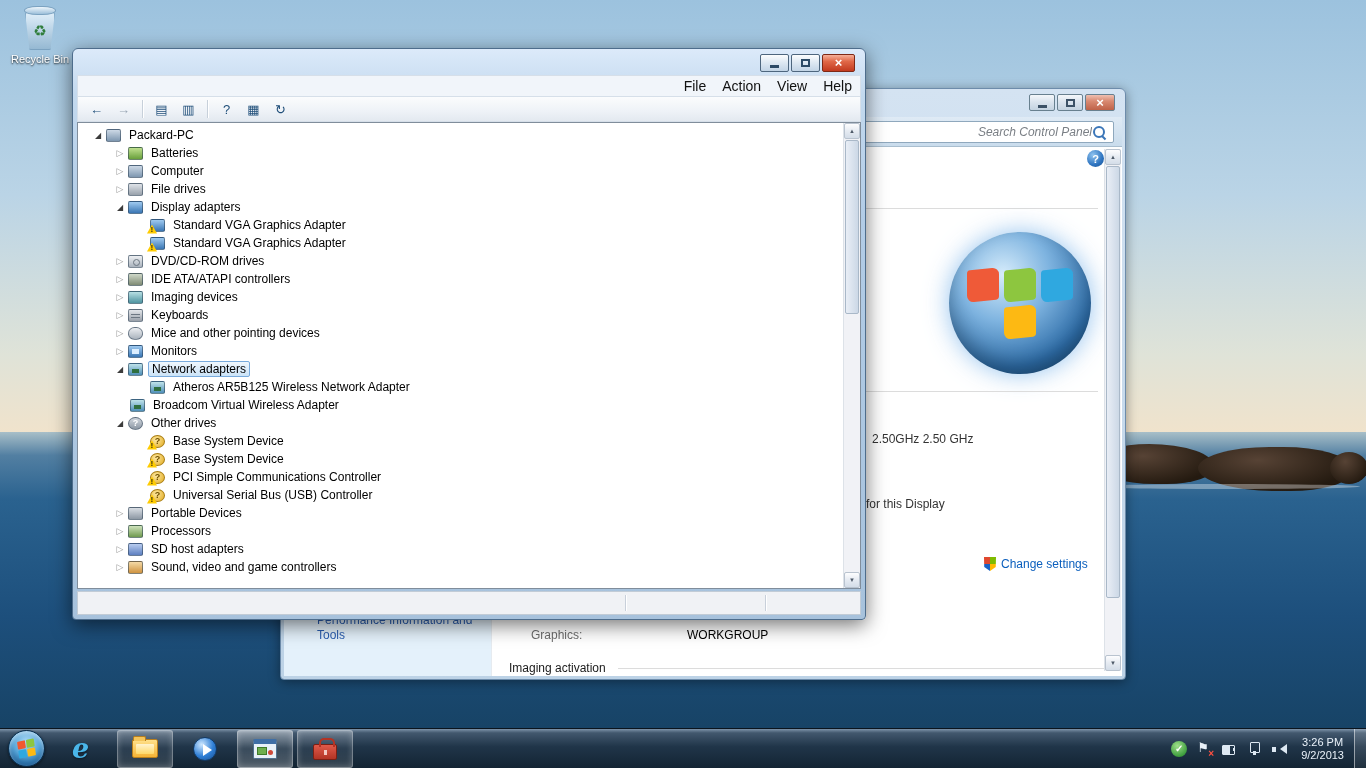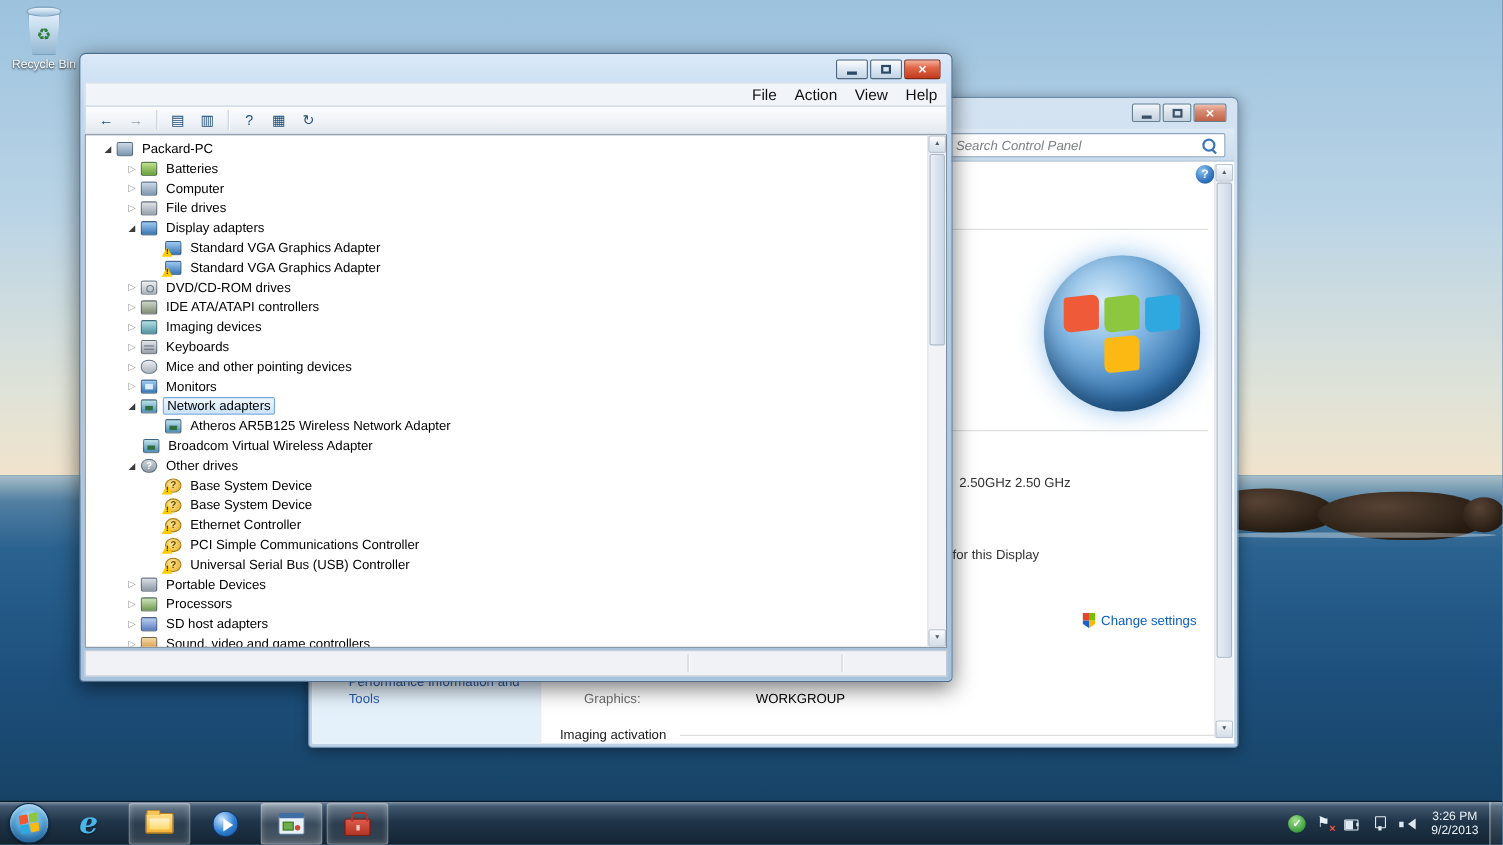--- a/index.html
+++ b/index.html
@@ -34,21 +34,21 @@
 
 
 .sys-window{left:280px;top:88px;width:846px;height:592px;background:linear-gradient(180deg,#d4e3f2,#bcd2e6);border:1px solid #6d8cab;border-radius:6px 6px 4px 4px;box-shadow:0 2px 12px rgba(0,0,0,.4);z-index:2;}
 .sys-cap .cap-btn{width:26px;height:17px;background:linear-gradient(#f4f7fa,#dbe4ee 45%,#c3d2e0);border-color:#68808f;}
 .sys-cap .cap-close{width:30px;background:linear-gradient(#efc0b2,#d98a72 40%,#bf6248);}
 .sys-cap .g-min,.sys-cap .g-max{border-color:#3c5166;background-color:#3c5166;}
 .sys-cap .g-max{background:none;}
 .sys-cap{right:10px;}
 .sys-toolbar-row{position:absolute;left:3px;right:3px;top:28px;height:30px;background:linear-gradient(#dfeaf5,#c9dcec);border-bottom:1px solid #a9becf;}
 .search-box{position:absolute;right:8px;top:4px;width:252px;height:22px;background:#fff;border:1px solid #8fa8bd;border-radius:2px;display:flex;align-items:center;padding:0 6px;}
-.search-text{flex:1;font-size:12px;font-style:italic;color:#7a7f85;white-space:nowrap;overflow:hidden;}
+.search-text{flex:1;font-size:12px;font-style:italic;color:#7a7f85;white-space:nowrap;overflow:hidden;text-align:right;}
 .magnifier{width:15px;height:15px;position:relative;flex:none;}
 .magnifier::before{content:"";position:absolute;left:1px;top:1px;width:8px;height:8px;border:2px solid #3b76b8;border-radius:50%;}
 .magnifier::after{content:"";position:absolute;left:10px;top:10px;width:5px;height:2px;background:#3b76b8;transform:rotate(45deg);transform-origin:left center;}
 .sys-body{position:absolute;left:3px;right:3px;top:58px;bottom:3px;background:#fff;overflow:hidden;}
 .sys-sidebar{position:absolute;left:0;top:0;bottom:0;width:208px;background:#fff;border-right:1px solid #e6ebf0;}
 .see-also{position:absolute;left:0;right:0;bottom:0;height:74px;background:#e4f1fb;border-top:1px solid #c6dcee;padding:10px 10px 0 33px;}
 .sidebar-link{font-size:12px;color:#2a5db0;line-height:15px;display:block;width:162px;text-decoration:none;}
 .help-btn{position:absolute;left:803px;top:3px;width:17px;height:17px;border-radius:50%;background:radial-gradient(circle at 35% 30%,#8fc3ef,#2e74c0 60%,#1a4f8f);color:#fff;font-size:11px;font-weight:bold;display:flex;align-items:center;justify-content:center;}
 .divider{position:absolute;left:237px;right:24px;border-top:1px solid #dcdcdc;}
 .d1{top:61px;} .d2{top:244px;}
@@ -378,27 +378,20 @@
             <span class="dev-icon unknown-device-icon">
               <span class="warn-badge"></span>
             </span>
             <span class="tree-label">Base System Device</span>
           </div>
           <div class="tree-row" style="padding-left: 56px;">
             <span class="expander leaf"></span>
             <span class="dev-icon unknown-device-icon">
               <span class="warn-badge"></span>
             </span>
-            <span class="tree-label">Ethernet Controller</span>
-          </div>
-          <div class="tree-row" style="padding-left: 56px;">
-            <span class="expander leaf"></span>
-            <span class="dev-icon unknown-device-icon">
-              <span class="warn-badge"></span>
-            </span>
             <span class="tree-label">PCI Simple Communications Controller</span>
           </div>
           <div class="tree-row" style="padding-left: 56px;">
             <span class="expander leaf"></span>
             <span class="dev-icon unknown-device-icon">
               <span class="warn-badge"></span>
             </span>
             <span class="tree-label">Universal Serial Bus (USB) Controller</span>
           </div>
           <div class="tree-row" style="padding-left: 34px;">

